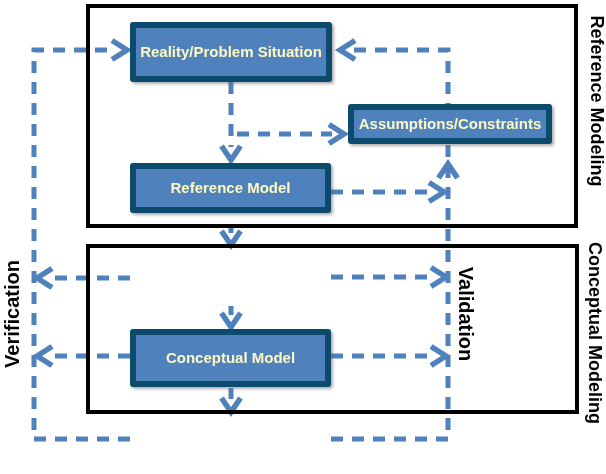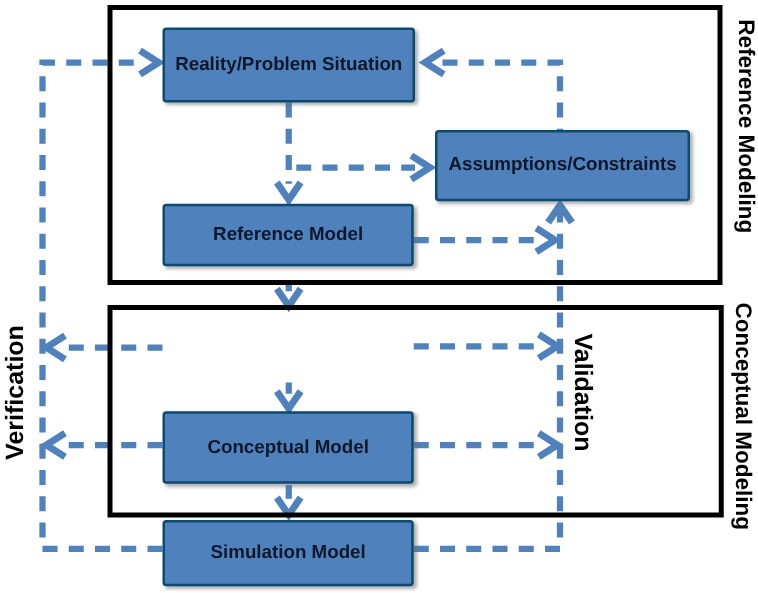--- a/index.html
+++ b/index.html
@@ -8,27 +8,27 @@
     font-family:"Liberation Sans",sans-serif;
   }
   #connectors{position:absolute;left:0;top:0;z-index:1;}
   .dash{stroke:#4f81bd;stroke-width:5;fill:none;stroke-dasharray:12 9;}
   .stem{stroke:#4f81bd;stroke-width:5;fill:none;}
   .head{stroke:#4f81bd;stroke-width:5.5;fill:none;stroke-linejoin:miter;}
   .frame{position:absolute;border:4px solid #000;box-sizing:border-box;z-index:2;background:transparent;}
   .frame1{left:86px;top:4px;width:492px;height:224px;}
   .frame2{left:86px;top:244px;width:493px;height:170px;}
   .box{
-    position:absolute;background:#4f81bd;border:2px solid #0c4a6e;border-radius:3px;
-    color:#0f172a;font-weight:bold;font-size:15px;line-height:1.1;
+    position:absolute;background:#4f81bd;border:6px solid #0c4a6e;border-radius:3px;
+    color:#fef9c3;font-weight:bold;font-size:15px;line-height:1.1;
     display:flex;align-items:center;justify-content:center;text-align:center;
     box-shadow:2px 2px 3px rgba(110,110,110,0.55);z-index:3;box-sizing:border-box;
   }
   .b-reality{left:130px;top:22px;width:202px;height:60px;}
-  .b-assumptions{left:348px;top:104px;width:204px;height:57px;}
+  .b-assumptions{left:348px;top:104px;width:204px;height:40px;}
   .b-reference{left:130px;top:163px;width:201px;height:50px;}
   .b-mq{left:130px;top:248px;width:201px;height:58px;}
   .b-cm{left:130px;top:329px;width:201px;height:58px;}
   .b-sm{left:130px;top:416px;width:201px;height:53px;}
   .vlabel{
     position:absolute;color:#000;font-weight:bold;z-index:4;text-align:center;
     display:block;white-space:nowrap;
   }
   .l-verification{left:-58px;top:302px;width:140px;height:24px;line-height:24px;font-size:20px;transform:rotate(-90deg);}
   .l-validation{left:406px;top:302px;width:120px;height:24px;line-height:24px;font-size:20px;transform:rotate(90deg);}
@@ -88,22 +88,19 @@
   </div>
   <div class="box b-assumptions">
     <span>Assumptions/Constraints</span>
   </div>
   <div class="box b-reference">
     <span>Reference Model</span>
   </div>
   <div class="box b-cm">
     <span>Conceptual Model</span>
   </div>
-  <div class="box b-sm">
-    <span>Simulation Model</span>
-  </div>
 
   <div class="vlabel l-verification">Verification</div>
   <div class="vlabel l-validation">Validation</div>
   <div class="vlabel l-refmod">Reference Modeling</div>
   <div class="vlabel l-conmod">Conceptual Modeling</div>
 
 </div>
 
 </body></html>

